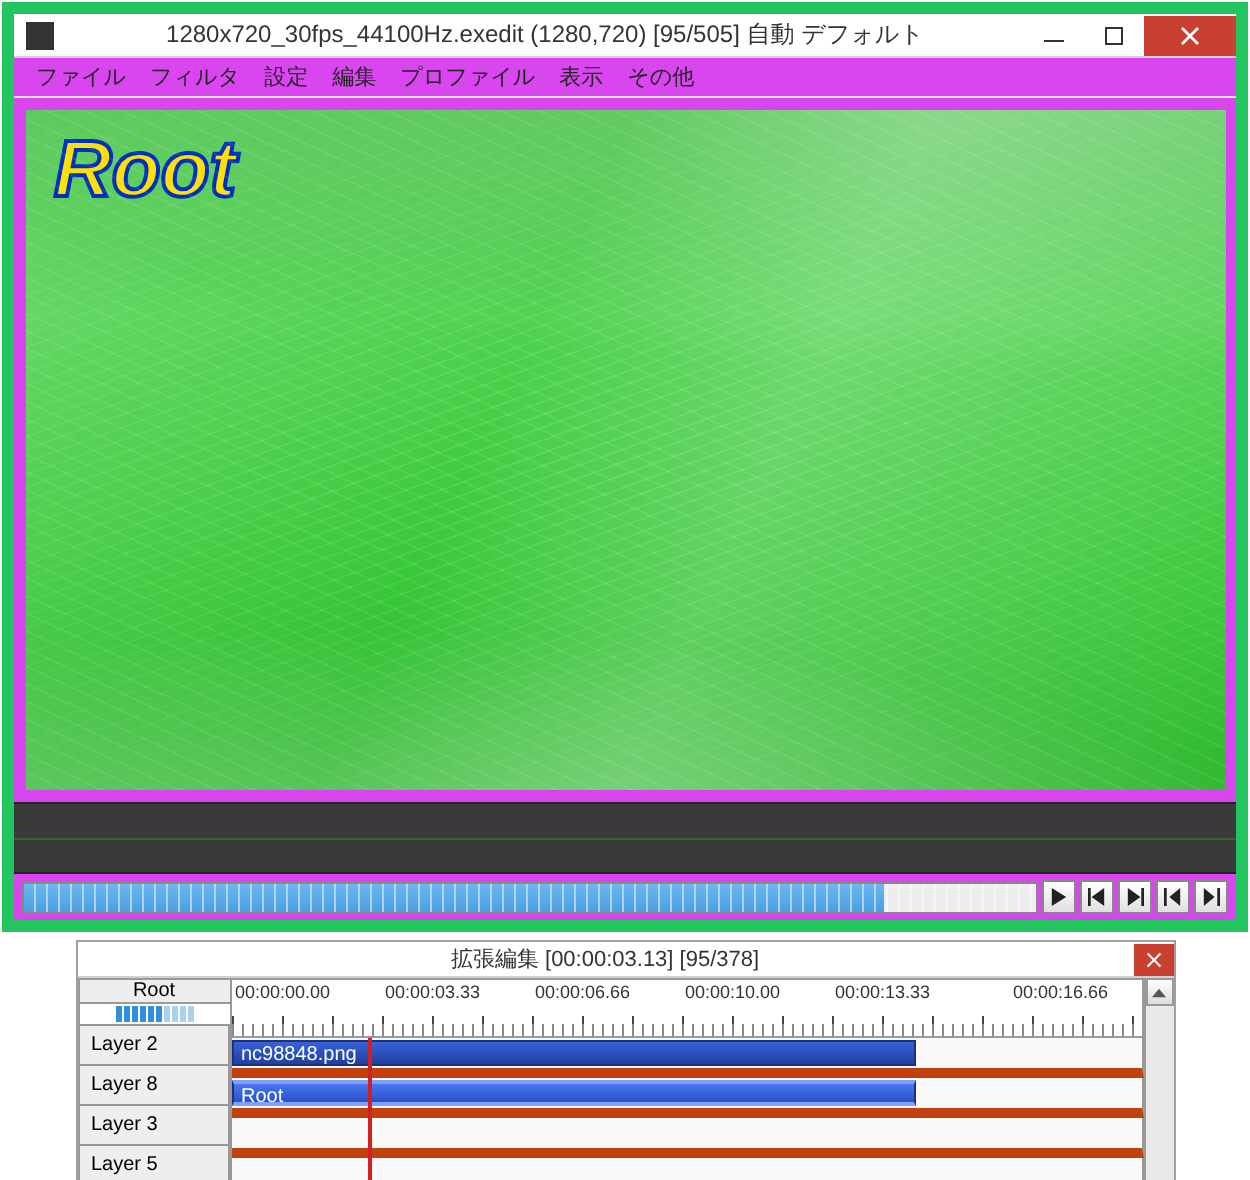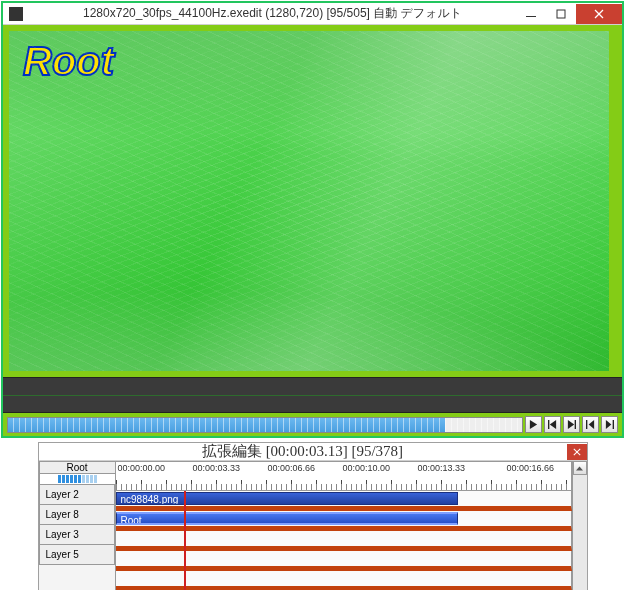--- a/index.html
+++ b/index.html
@@ -1,19 +1,19 @@
 <!DOCTYPE html>
 <html><head>
 <meta charset="utf-8">
 <style>
   * { box-sizing: border-box; margin: 0; padding: 0; font-family: "MS UI Gothic", "Meiryo", sans-serif; }
   body { background: #fff; width: 625px; height: 590px; overflow: hidden; font-size: 11px; }
 
   
-  .main-window { border: 2px solid #22c55e; width: 623px; margin: 1px; background: #84cc16; }
+  .main-window { border: 6px solid #22c55e; width: 623px; margin: 1px; background: #d946ef; }
   .titlebar { display: flex; align-items: center; height: 22px; background: #fff; border-bottom: 1px solid #d0d0d0; }
   .app-icon { width: 14px; height: 14px; background: #333; margin: 0 6px; }
   .title-text { flex: 1; text-align: center; font-size: 12px; color: #333; }
   .win-controls { display: flex; }
   .win-btn { width: 30px; height: 20px; display: flex; align-items: center; justify-content: center; font-size: 11px; color: #333; cursor: pointer; }
   .win-btn.close { background: #c94030; color: #fff; width: 46px; }
   .win-btn svg { width: 10px; height: 10px; }
 
   .menubar { display: flex; gap: 2px; padding: 3px 6px; font-size: 11px; color: #222; border-bottom: 1px solid #e0e0e0; height: 20px; align-items: center; }
   .menu-item { padding: 0 5px; cursor: pointer; }
@@ -53,21 +53,21 @@
     flex: 1; height: 16px; border: 1px solid #888; background: #eee; position: relative; overflow: hidden;
   }
   .seek-fill { position: absolute; left: 0; top: 0; bottom: 0; width: 85%; background: linear-gradient(#6bb8f0, #4a9fe0); }
   .seek-ticks { position: absolute; inset: 0; background: repeating-linear-gradient(90deg, transparent 0 5px, rgba(255,255,255,0.5) 5px 6px); }
   .nav-btn { width: 17px; height: 17px; border: 1px solid #888; background: linear-gradient(#fff,#e0e0e0); display: flex; align-items: center; justify-content: center; cursor: pointer; }
   .nav-btn svg { width: 9px; height: 9px; fill: #222; }
 
   
   .timeline-window { width: 550px; margin: 4px auto 0; border: 1px solid #a0a0a0; background: #f4f4f4; }
   .tl-titlebar { display: flex; align-items: center; height: 18px; background: #fff; border-bottom: 1px solid #d0d0d0; }
-  .tl-title { flex: 1; text-align: center; font-size: 15px; color: #333; font-family: Liberation Serif, serif; }
+  .tl-title { flex: 1; text-align: center; font-size: 11px; color: #333; }
   .tl-close { width: 20px; height: 16px; background: #c94030; color: #fff; display: flex; align-items: center; justify-content: center; cursor: pointer; }
 
   .tl-body { display: flex; }
   .tl-labels { width: 77px; border-right: 1px solid #999; }
   .tl-tracks { flex: 1; position: relative; }
   .tl-root-label { width: 77px; border: 1px solid #999; background: #eee; display: flex; align-items: center; justify-content: center; font-size: 10px; border-bottom: 0; }
   .tl-scale-label { width: 77px; height: 12px; border: 1px solid #999; background: #fff; display: flex; align-items: center; justify-content: center; }
   .tl-scale-bars { display: flex; gap: 1px; }
   .tl-scale-bars span { width: 3px; height: 8px; background: #3090e0; }
   .tl-scale-bars span.dim { background: #a8d0f0; }
@@ -109,20 +109,29 @@
         </div>
       <div class="win-btn close">
           <svg viewBox="0 0 10 10">
             <line x1="1" y1="1" x2="9" y2="9" stroke="#fff" stroke-width="1.3"></line>
             <line x1="9" y1="1" x2="1" y2="9" stroke="#fff" stroke-width="1.3"></line>
           </svg>
         </div>
     </div>
   </div>
 
+  <div class="menubar">
+    <span class="menu-item">ファイル</span>
+    <span class="menu-item">フィルタ</span>
+    <span class="menu-item">設定</span>
+    <span class="menu-item">編集</span>
+    <span class="menu-item">プロファイル</span>
+    <span class="menu-item">表示</span>
+    <span class="menu-item">その他</span>
+  </div>
 
   <div class="preview-area">
     <div class="preview-canvas">
       <div class="root-text">Root</div>
     </div>
   </div>
 
   <div class="status-strip"></div>
 
   <div class="controls-row">

